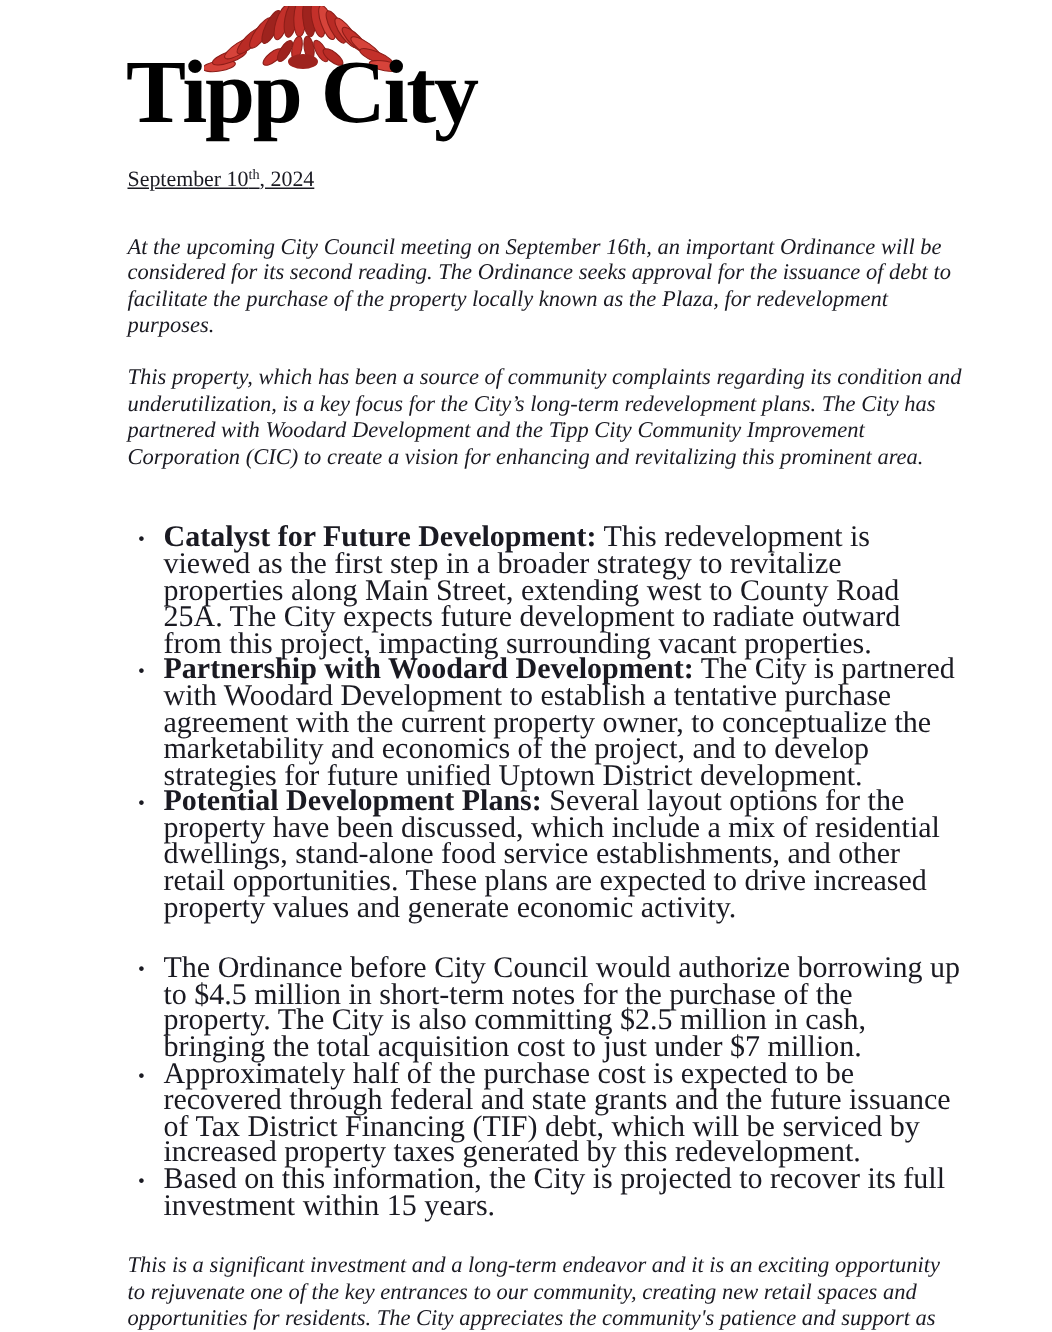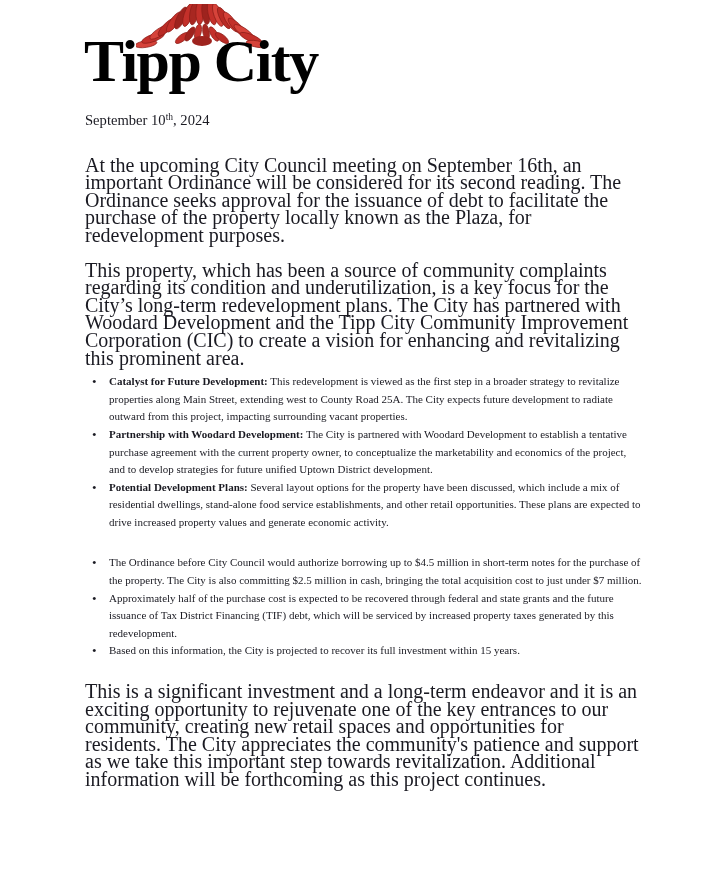--- a/index.html
+++ b/index.html
@@ -60,60 +60,62 @@
     top: 112px;
     width: 557px;
     font-size: 14.6px;
     line-height: 17.6px;
     text-align: left;
   }
 
   .date-line {
     margin: 0 0 27px 0;
     font-size: 14.6px;
+    text-decoration: underline;
   }
   .date-line sup {
     font-size: 9.5px;
     vertical-align: 5px;
     line-height: 0;
   }
 
   .headline {
     margin: 0 0 26px 0;
     font-size: 15.4px;
     line-height: 19.5px;
   }
   .headline .lead { font-weight: normal; }
   .headline .strong { font-weight: bold; }
 
   p.para {
     margin: 0 0 17px 0;
-    font-size: 20px;
+    font-size: 15px;
     line-height: 17.6px;
+    font-style: italic;
   }
-  p.para.gap-lg { margin-bottom: 6px; }
+  p.para.gap-lg { margin-bottom: 36px; }
 
   h3.section-head {
     margin: 0 0 16px 0;
     font-size: 14.6px;
     line-height: 17.6px;
     font-weight: bold;
   }
   h3.section-head.tight { margin-bottom: 14px; }
 
   ul.bullets {
     margin: 0 0 23px 0;
     padding: 0 0 0 24px;
     list-style: none;
   }
   ul.bullets li {
     position: relative;
     margin: 0 0 0 0;
     padding: 0 0 0 0;
-    font-size: 11px;
+    font-size: 20px;
     line-height: 17.6px;
     text-indent: 0;
   }
   ul.bullets li::before {
     content: "\2022";
     position: absolute;
     left: -17px;
     top: 0;
     font-size: 13px;
     line-height: 17.6px;

